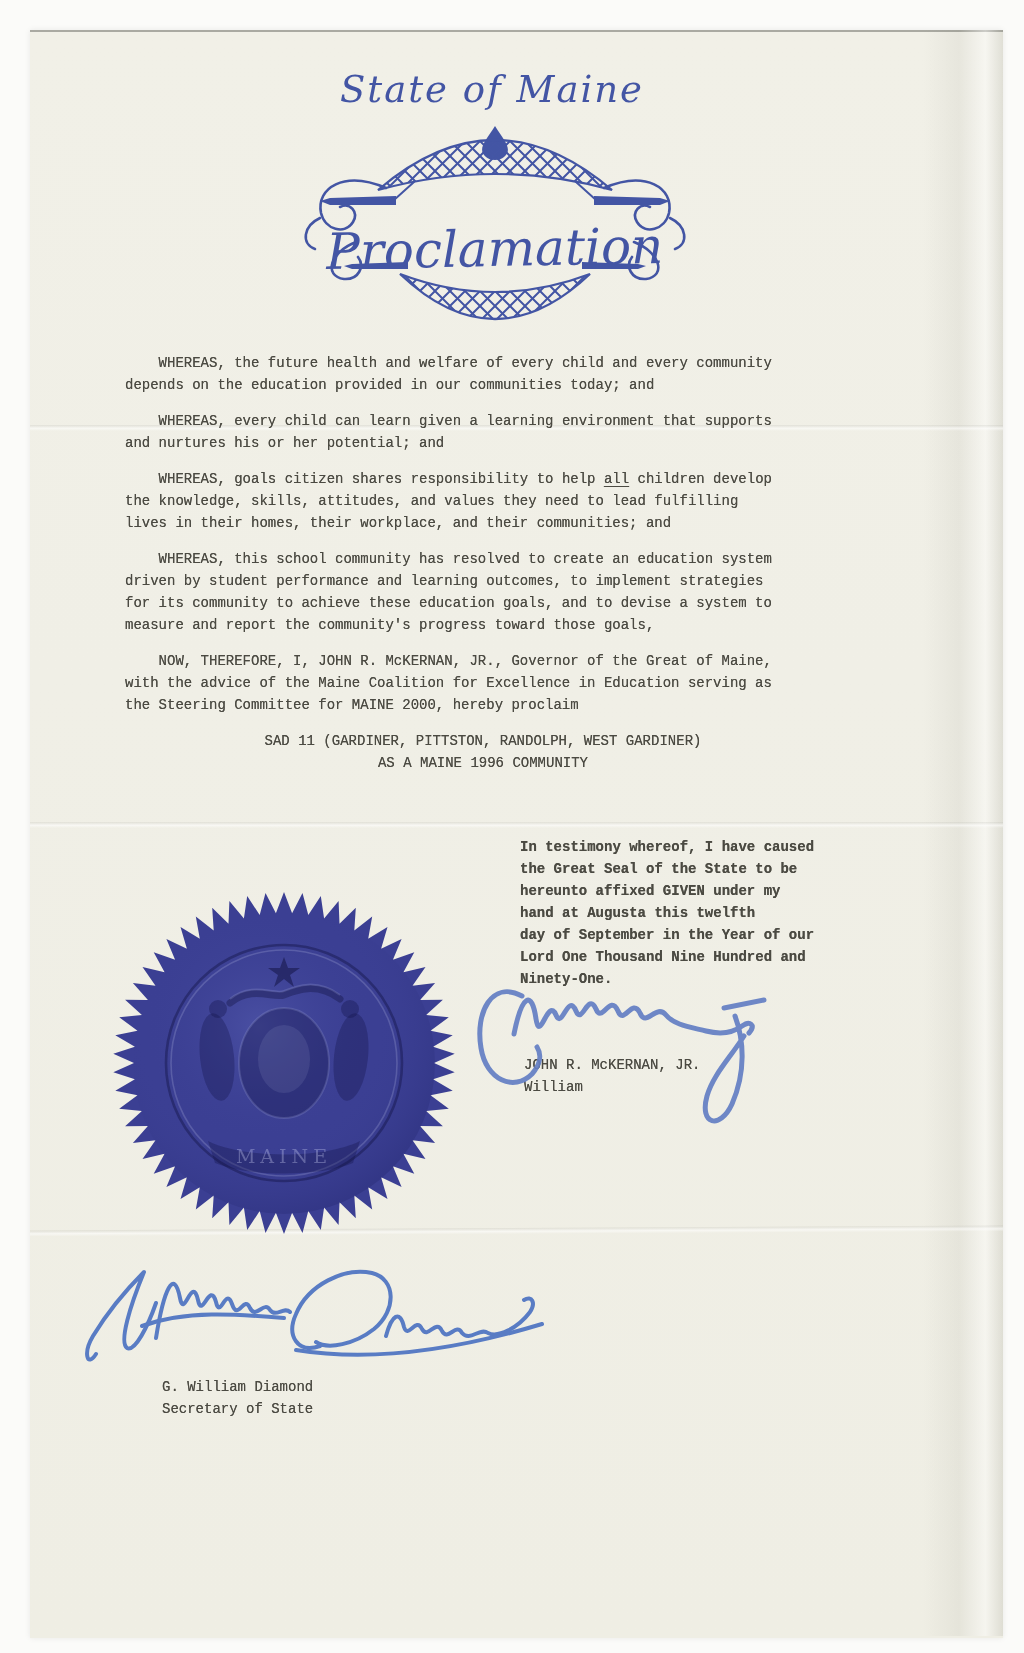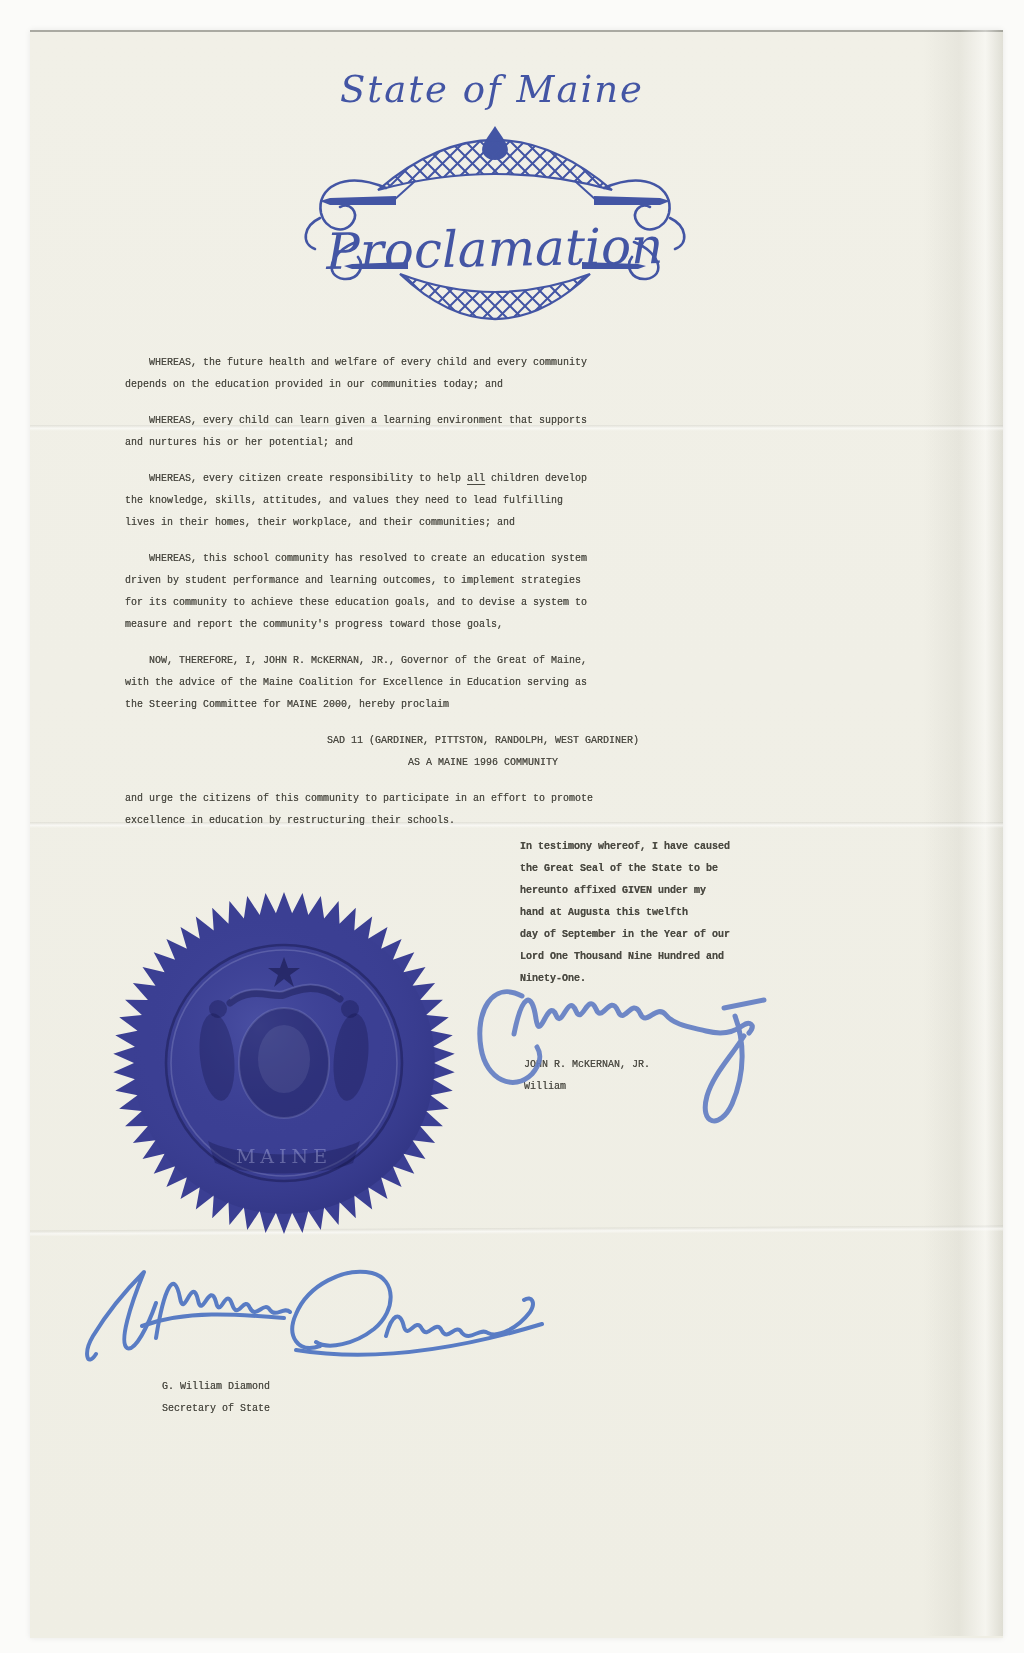--- a/index.html
+++ b/index.html
@@ -22,21 +22,21 @@
   .fold-v{position:absolute;top:18px;width:80px;height:1606px;
     background:linear-gradient(90deg, rgba(0,0,0,0) 0%, rgba(70,70,58,0.06) 45%, rgba(255,255,255,0.40) 78%, rgba(120,120,108,0.14) 100%);}
   
   .script-title{
     position:absolute;left:0;width:1024px;text-align:center;
     font-family:"DejaVu Serif", serif;font-style:italic;
     color:#4355a4;
   }
   .state-title{top:56px;font-size:37px;letter-spacing:2px;transform:translateX(-20px);}
   
-  .typed{color:#4b4a42;font-size:10px;line-height:22px;white-space:pre-wrap;
+  .typed{color:#4b4a42;font-size:14px;line-height:22px;white-space:pre-wrap;
     text-shadow:0 0 0.4px rgba(75,74,66,0.8);}
   .body-block{position:absolute;left:125px;top:340px;width:716px;}
   .body-block p{margin:0 0 14px 0;}
   .centerline{text-align:center;}
   .u-word{text-decoration:underline;text-underline-offset:3px;text-align:right;}
   .testimony{position:absolute;left:520px;top:824px;width:360px;font-weight:bold;}
   .gov-typed{position:absolute;left:524px;top:1042px;}
   .sec-typed{position:absolute;left:162px;top:1364px;}
   svg{display:block;}
   .ornament{position:absolute;left:300px;top:114px;}
@@ -82,34 +82,32 @@
     <use href="#lscroll" transform="translate(390,0) scale(-1,1)"></use>
 
     <text x="195" y="140" text-anchor="middle" font-family="DejaVu Serif, serif" font-style="italic" font-size="50" fill="#4355a4" transform="rotate(-1 195 140)">Proclamation</text>
   </svg>
 
   <div class="body-block">
     <p class="typed">    WHEREAS, the future health and welfare of every child and every community
 depends on the education provided in our communities today; and</p>
     <p class="typed">    WHEREAS, every child can learn given a learning environment that supports
 and nurtures his or her potential; and</p>
-    <p class="typed"><span>    WHEREAS, every citizen create responsibility to help </span><span class="u-word">all</span><span> children develop
+    <p class="typed"><span>    WHEREAS, goals citizen shares responsibility to help </span><span class="u-word">all</span><span> children develop
 the knowledge, skills, attitudes, and values they need to lead fulfilling
 lives in their homes, their workplace, and their communities; and</span></p>
     <p class="typed">    WHEREAS, this school community has resolved to create an education system
 driven by student performance and learning outcomes, to implement strategies
 for its community to achieve these education goals, and to devise a system to
 measure and report the community's progress toward those goals,</p>
     <p class="typed">    NOW, THEREFORE, I, JOHN R. McKERNAN, JR., Governor of the Great of Maine,
 with the advice of the Maine Coalition for Excellence in Education serving as
 the Steering Committee for MAINE 2000, hereby proclaim</p>
     <p class="typed centerline">SAD 11 (GARDINER, PITTSTON, RANDOLPH, WEST GARDINER)
 AS A MAINE 1996 COMMUNITY</p>
-    <p class="typed">and urge the citizens of this community to participate in an effort to promote
-excellence in education by restructuring their schools.</p>
   </div>
 
   <div class="typed testimony">In testimony whereof, I have caused
 the Great Seal of the State to be
 hereunto affixed GIVEN under my
 hand at Augusta this twelfth
 day of September in the Year of our
 Lord One Thousand Nine Hundred and
 Ninety-One.</div>
 

